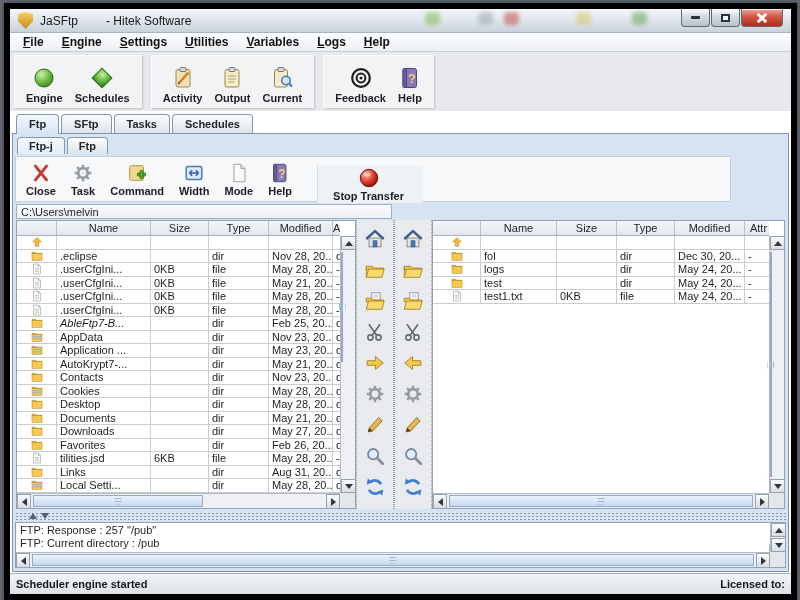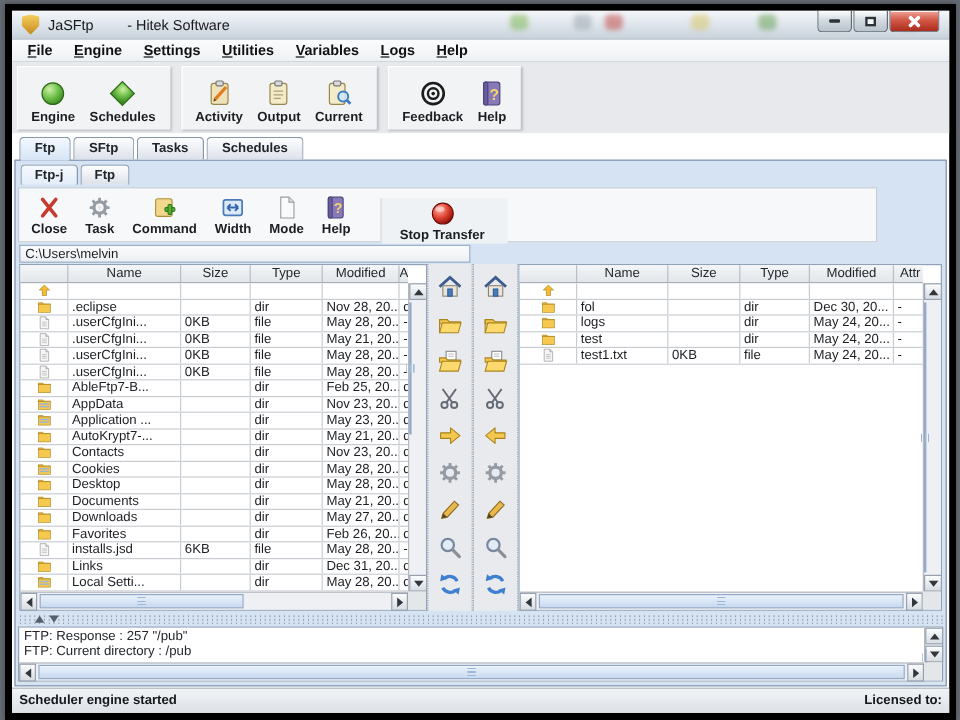--- a/index.html
+++ b/index.html
@@ -420,21 +420,21 @@
             <span class="cell cell-modified" style="width: 64px;">May 28, 20...</span>
             <span class="cell cell-attr" style="width: 18px;">-</span>
           </div>
           <div class="frow">
             <span class="cell icon-cell" style="width: 40px;">
               <svg viewBox="0 0 24 24">
                 <path d="M2 7 L2 4.5 H9.5 L11.5 6.5 H22 V7.5 H2 Z" fill="#e8b23c" stroke="#a8851f"></path>
                 <rect x="2" y="7" width="20" height="13.5" fill="#f6c84e" stroke="#a8851f"></rect>
               </svg>
             </span>
-            <span class="cell cell-name" style="width: 94px;">AbleFtp7-B...</span>
+            <span class="cell cell-name" style="width: 94px; font-style: italic;">AbleFtp7-B...</span>
             <span class="cell cell-size" style="width: 58px;"></span>
             <span class="cell cell-type" style="width: 60px;">dir</span>
             <span class="cell cell-modified" style="width: 64px;">Feb 25, 20...</span>
             <span class="cell cell-attr" style="width: 18px;">d</span>
           </div>
           <div class="frow">
             <span class="cell icon-cell" style="width: 40px;">
               <svg viewBox="0 0 24 24">
                 <path d="M2 7 L2 4.5 H9.5 L11.5 6.5 H22 V7.5 H2 Z" fill="#e8b23c" stroke="#a8851f"></path>
                 <rect x="2" y="7" width="20" height="13.5" fill="#f6c84e" stroke="#a8851f"></rect>
@@ -559,37 +559,37 @@
           <div class="frow">
             <span class="cell icon-cell" style="width: 40px;">
               <svg viewBox="0 0 24 24">
                 <path d="M5 2 H14.5 L19 6.5 V22 H5 Z" fill="#f6f6f6" stroke="#8a8a8a"></path>
                 <path d="M14.5 2 V6.5 H19" fill="#dcdcdc" stroke="#8a8a8a"></path>
                 <line x1="8" y1="11" x2="16" y2="11" stroke="#a8a8a8"></line>
                 <line x1="8" y1="14" x2="16" y2="14" stroke="#a8a8a8"></line>
                 <line x1="8" y1="17" x2="16" y2="17" stroke="#a8a8a8"></line>
               </svg>
             </span>
-            <span class="cell cell-name" style="width: 94px;">installs.jsd</span>
+            <span class="cell cell-name" style="width: 94px;">tilities.jsd</span>
             <span class="cell cell-size" style="width: 58px;">6KB</span>
             <span class="cell cell-type" style="width: 60px;">file</span>
             <span class="cell cell-modified" style="width: 64px;">May 28, 20...</span>
             <span class="cell cell-attr" style="width: 18px;">-</span>
           </div>
           <div class="frow">
             <span class="cell icon-cell" style="width: 40px;">
               <svg viewBox="0 0 24 24">
                 <path d="M2 7 L2 4.5 H9.5 L11.5 6.5 H22 V7.5 H2 Z" fill="#e8b23c" stroke="#a8851f"></path>
                 <rect x="2" y="7" width="20" height="13.5" fill="#f6c84e" stroke="#a8851f"></rect>
               </svg>
             </span>
             <span class="cell cell-name" style="width: 94px;">Links</span>
             <span class="cell cell-size" style="width: 58px;"></span>
             <span class="cell cell-type" style="width: 60px;">dir</span>
-            <span class="cell cell-modified" style="width: 64px;">Dec 31, 20...</span>
+            <span class="cell cell-modified" style="width: 64px;">Aug 31, 20...</span>
             <span class="cell cell-attr" style="width: 18px;">d</span>
           </div>
           <div class="frow">
             <span class="cell icon-cell" style="width: 40px;">
               <svg viewBox="0 0 24 24">
                 <path d="M2 7 L2 4.5 H9.5 L11.5 6.5 H22 V7.5 H2 Z" fill="#e8b23c" stroke="#a8851f"></path>
                 <rect x="2" y="7" width="20" height="13.5" fill="#f6c84e" stroke="#a8851f"></rect>
                 <rect x="4" y="10" width="16" height="2.4" fill="#9cb4d6"></rect>
                 <rect x="4" y="14.5" width="16" height="2.4" fill="#9cb4d6"></rect>
               </svg>

